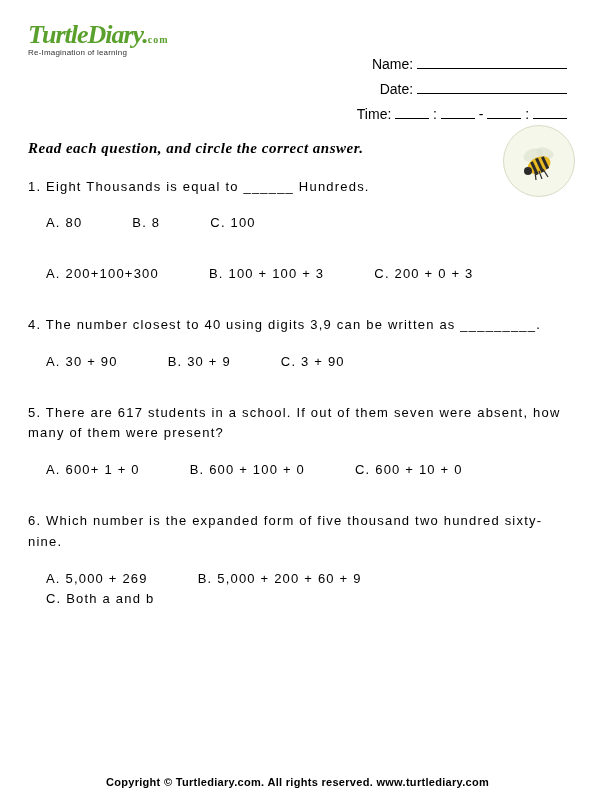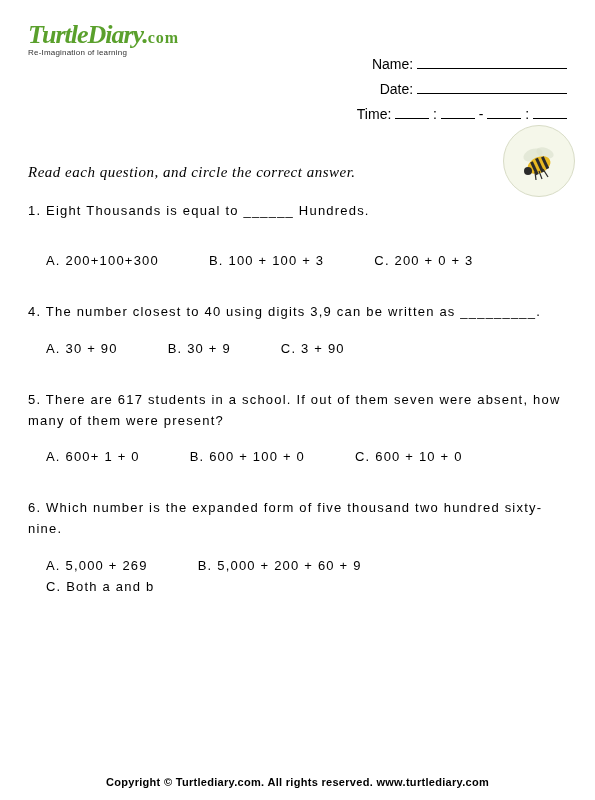--- a/index.html
+++ b/index.html
@@ -10,27 +10,27 @@
     font-family: Arial, Helvetica, sans-serif;
     font-size: 13px;
     color: #000;
     position: relative;
     padding: 20px 28px;
   }
   .header { display: flex; justify-content: space-between; align-items: flex-start; }
   .logo { width: 180px; }
   .logo-main { font-family: "Comic Sans MS", cursive; font-size: 26px; font-weight: bold; color: #5aa02c; font-style: italic; letter-spacing: -1px; }
   .logo-main .dot { color: #5aa02c; }
-  .logo-main .com { font-size: 16px; color: #5aa02c; font-style: normal; letter-spacing: 1px; }
+  .logo-main .com { font-size: 10px; color: #5aa02c; font-style: normal; letter-spacing: 1px; }
   .logo-tag { font-size: 8px; color: #333; margin-top: -2px; letter-spacing: 0.2px; }
   .meta { text-align: right; font-size: 14px; line-height: 1.8; margin-top: 32px; }
   .meta-row { white-space: nowrap; }
   .blank { display: inline-block; border-bottom: 1px solid #000; width: 150px; height: 14px; vertical-align: baseline; }
   .blank-sm { display: inline-block; border-bottom: 1px solid #000; width: 34px; height: 14px; vertical-align: baseline; }
-  .instructions { font-family: Georgia, "Times New Roman", serif; font-weight: normal; font-style: italic; font-size: 15px; margin-top: 36px; letter-spacing: 0.5px; }
+  .instructions { font-family: Georgia, "Times New Roman", serif; font-weight: bold; font-style: italic; font-size: 15px; margin-top: 12px; letter-spacing: 0.5px; }
   .bee-badge {
     position: absolute; top: 125px; right: 20px; width: 72px; height: 72px;
     border-radius: 50%; background: #f5f7ea; border: 1px solid #d8dcc6;
     display: flex; align-items: center; justify-content: center;
   }
   .questions { margin-top: 20px; }
   .q { margin-bottom: 30px; letter-spacing: 1.2px; line-height: 1.6; }
   .q-text { margin-bottom: 16px; }
   .choices { display: flex; flex-wrap: wrap; gap: 0; padding-left: 18px; }
   .choice { margin-right: 50px; white-space: nowrap; letter-spacing: 1.2px; }
@@ -78,20 +78,25 @@
     <circle cx="13" cy="34" r="4" fill="#2a2a2a"></circle>
     <line x1="28" y1="32" x2="33" y2="40" stroke="#2a2a2a" stroke-width="1.2"></line>
     <line x1="24" y1="34" x2="27" y2="42" stroke="#2a2a2a" stroke-width="1.2"></line>
     <line x1="20" y1="35" x2="21" y2="43" stroke="#2a2a2a" stroke-width="1.2"></line>
   </svg>
 </div>
 
 <div class="questions" id="questions-container">
     <div class="q">
       <div class="q-text">1. Eight Thousands is equal to ______ Hundreds.</div>
+      <div class="choices">
+        <span class="choice">A. 80</span>
+        <span class="choice">B. 8</span>
+        <span class="choice">C. 100</span>
+      </div>
     </div>
     <div class="q">
       <div class="choices">
         <span class="choice">A. 200+100+300</span>
         <span class="choice">B. 100 + 100 + 3</span>
         <span class="choice">C. 200 + 0 + 3</span>
       </div>
     </div>
     <div class="q">
       <div class="q-text">4. The number closest to 40 using digits 3,9 can be written as _________.</div>

